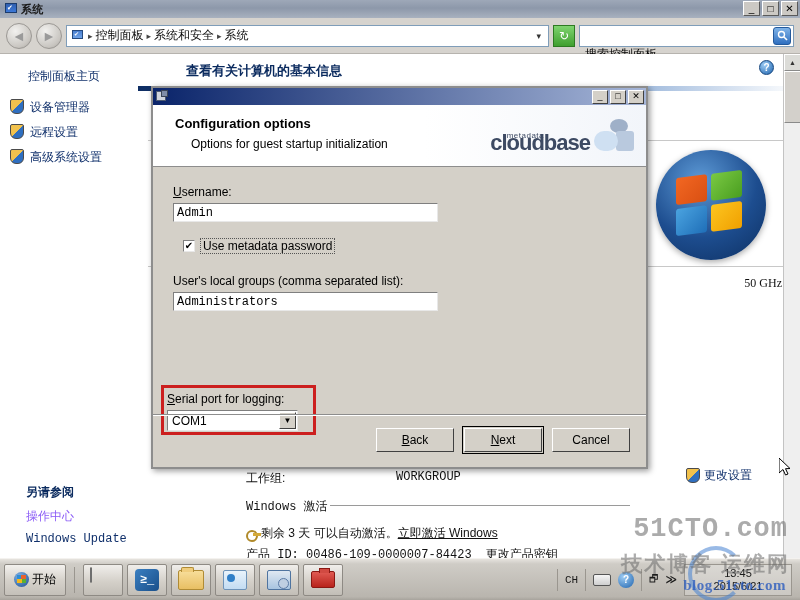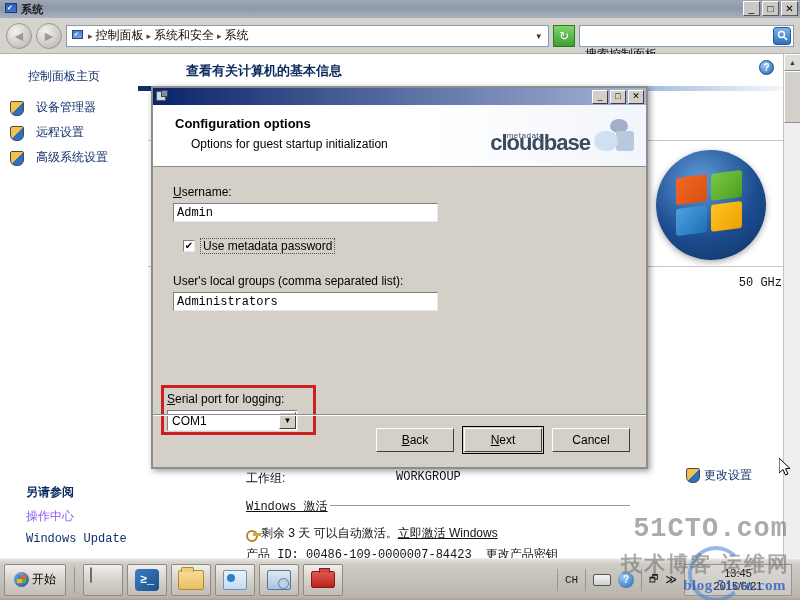--- a/index.html
+++ b/index.html
@@ -50,21 +50,21 @@
      display:flex; align-items:center; padding:0 2px 0 5px; flex:none; }
   .searchbox span.ph { flex:1; color:#000; font-size:12px;margin-top:38px; }
   .searchglass { width:18px; height:18px; border-radius:3px;
      background:linear-gradient(to bottom,#7fb3e8,#2f6fc0); border:1px solid #245a9c;
      display:flex; align-items:center; justify-content:center; color:#fff; font-size:11px; }
 
   
   .winbody { position:absolute; left:0; right:0; top:54px; bottom:42px; background:#ffffff; display:flex; }
   .leftpane { width:138px; background:#ffffff; padding:12px 0 0 0; flex:none; }
   .lp-head { font-size:12px; color:#10306b; padding:2px 6px 10px 28px; }
-  .lp-item { display:flex; align-items:flex-end; gap:12px; padding:4px 6px 4px 10px; font-size:12px; color:#10306b; }
+  .lp-item { display:flex; align-items:flex-start; gap:6px; padding:4px 6px 4px 10px; font-size:12px; color:#10306b; }
   .shield { width:14px; height:15px; flex:none;
      background:linear-gradient(135deg,#f2c24d 0%,#f2c24d 48%,#2f6fc0 52%,#2f6fc0 100%);
      border:1px solid #4a4a4a; border-radius:2px 2px 6px 6px; }
 
   .rightpane { flex:1; position:relative; background:#fff; border-left:0; overflow:hidden; }
   .page-title { font-size:13px; font-weight:bold; color:#0a2a5e; padding:8px 0 0 48px; }
   .gradbar { height:5px; margin:6px 0 0 0;
      background:linear-gradient(to right,#0e2d63 0%,#33609e 35%,#88a9d4 70%,#ffffff 100%); }
   .helpico { position:absolute; right:26px; top:6px; width:15px; height:15px; border-radius:50%;
      background:radial-gradient(circle at 35% 30%,#9ecdf5,#1f63ad); border:1px solid #14467f;
@@ -72,21 +72,21 @@
 
   .winorb { position:absolute; right:34px; top:96px; width:110px; height:110px; border-radius:50%;
      background:radial-gradient(circle at 40% 28%,#5d9ad6 0%,#1d4d8f 55%,#0d2f60 100%);
      box-shadow:0 2px 6px rgba(0,0,0,.35); }
   .winorb .flag { position:absolute; left:20px; top:24px; width:66px; height:58px;
      display:grid; grid-template-columns:1fr 1fr; grid-template-rows:1fr 1fr; gap:4px;
      transform:skewY(-7deg); }
   .winorb .q { border-radius:3px; }
 
   .cpu-line { position:absolute; right:18px; top:222px; font-size:12px;
-     font-family:Liberation Mono, monospace; color:#111;margin-left:41px; }
+     font-family:Liberation Serif, serif; color:#111;margin-left:41px; }
   .hr-thin { position:absolute; left:10px; right:10px; height:1px; background:#c8c8c8; }
 
   .changelink { position:absolute; right:48px; top:413px; display:flex; align-items:center; gap:4px;
      font-size:12px; color:#10306b; }
 
   .kv { position:absolute; font-size:12px; color:#111; }
   .mono { font-family:"Liberation Mono","DejaVu Sans Mono",monospace; }
   .actrow { position:absolute; left:246px; font-size:12px; color:#111; display:flex; align-items:center; }
   .keyico { width:15px; height:12px; position:relative; flex:none; }
   .keyico::before { content:""; position:absolute; left:0; top:2px; width:8px; height:8px;
@@ -326,21 +326,21 @@
       <div class="vscroll">
         <div class="vsbtn">▲</div>
         <div class="vsthumb"></div>
       </div>
     </div>
   </div>
 
   <div class="kv" style="left:246px; top:470px;">工作组:</div>
   <div class="kv mono" style="left:396px; top:470px;">WORKGROUP</div>
 
-  <div class="kv mono" style="left:246px; top:498px;text-decoration:underline;">Windows 激活</div>
+  <div class="kv mono" style="left:246px; top:498px;">Windows 激活</div>
   <div style="position:absolute; left:330px; top:505px; right:170px; height:1px; background:#9a9a9a;"></div>
 
   <div class="actrow" style="top:525px;">
     <span class="keyico"></span>
     <span>剩余 3 天 可以自动激活。</span>
     <span class="ulink">立即激活 Windows</span>
   </div>
   <div class="actrow mono" style="top:546px;">
     <span>产品 ID: 00486-109-0000007-84423</span>
     <span class="ulink" style="margin-left:14px; font-family:'Liberation Sans',sans-serif;">更改产品密钥</span>

